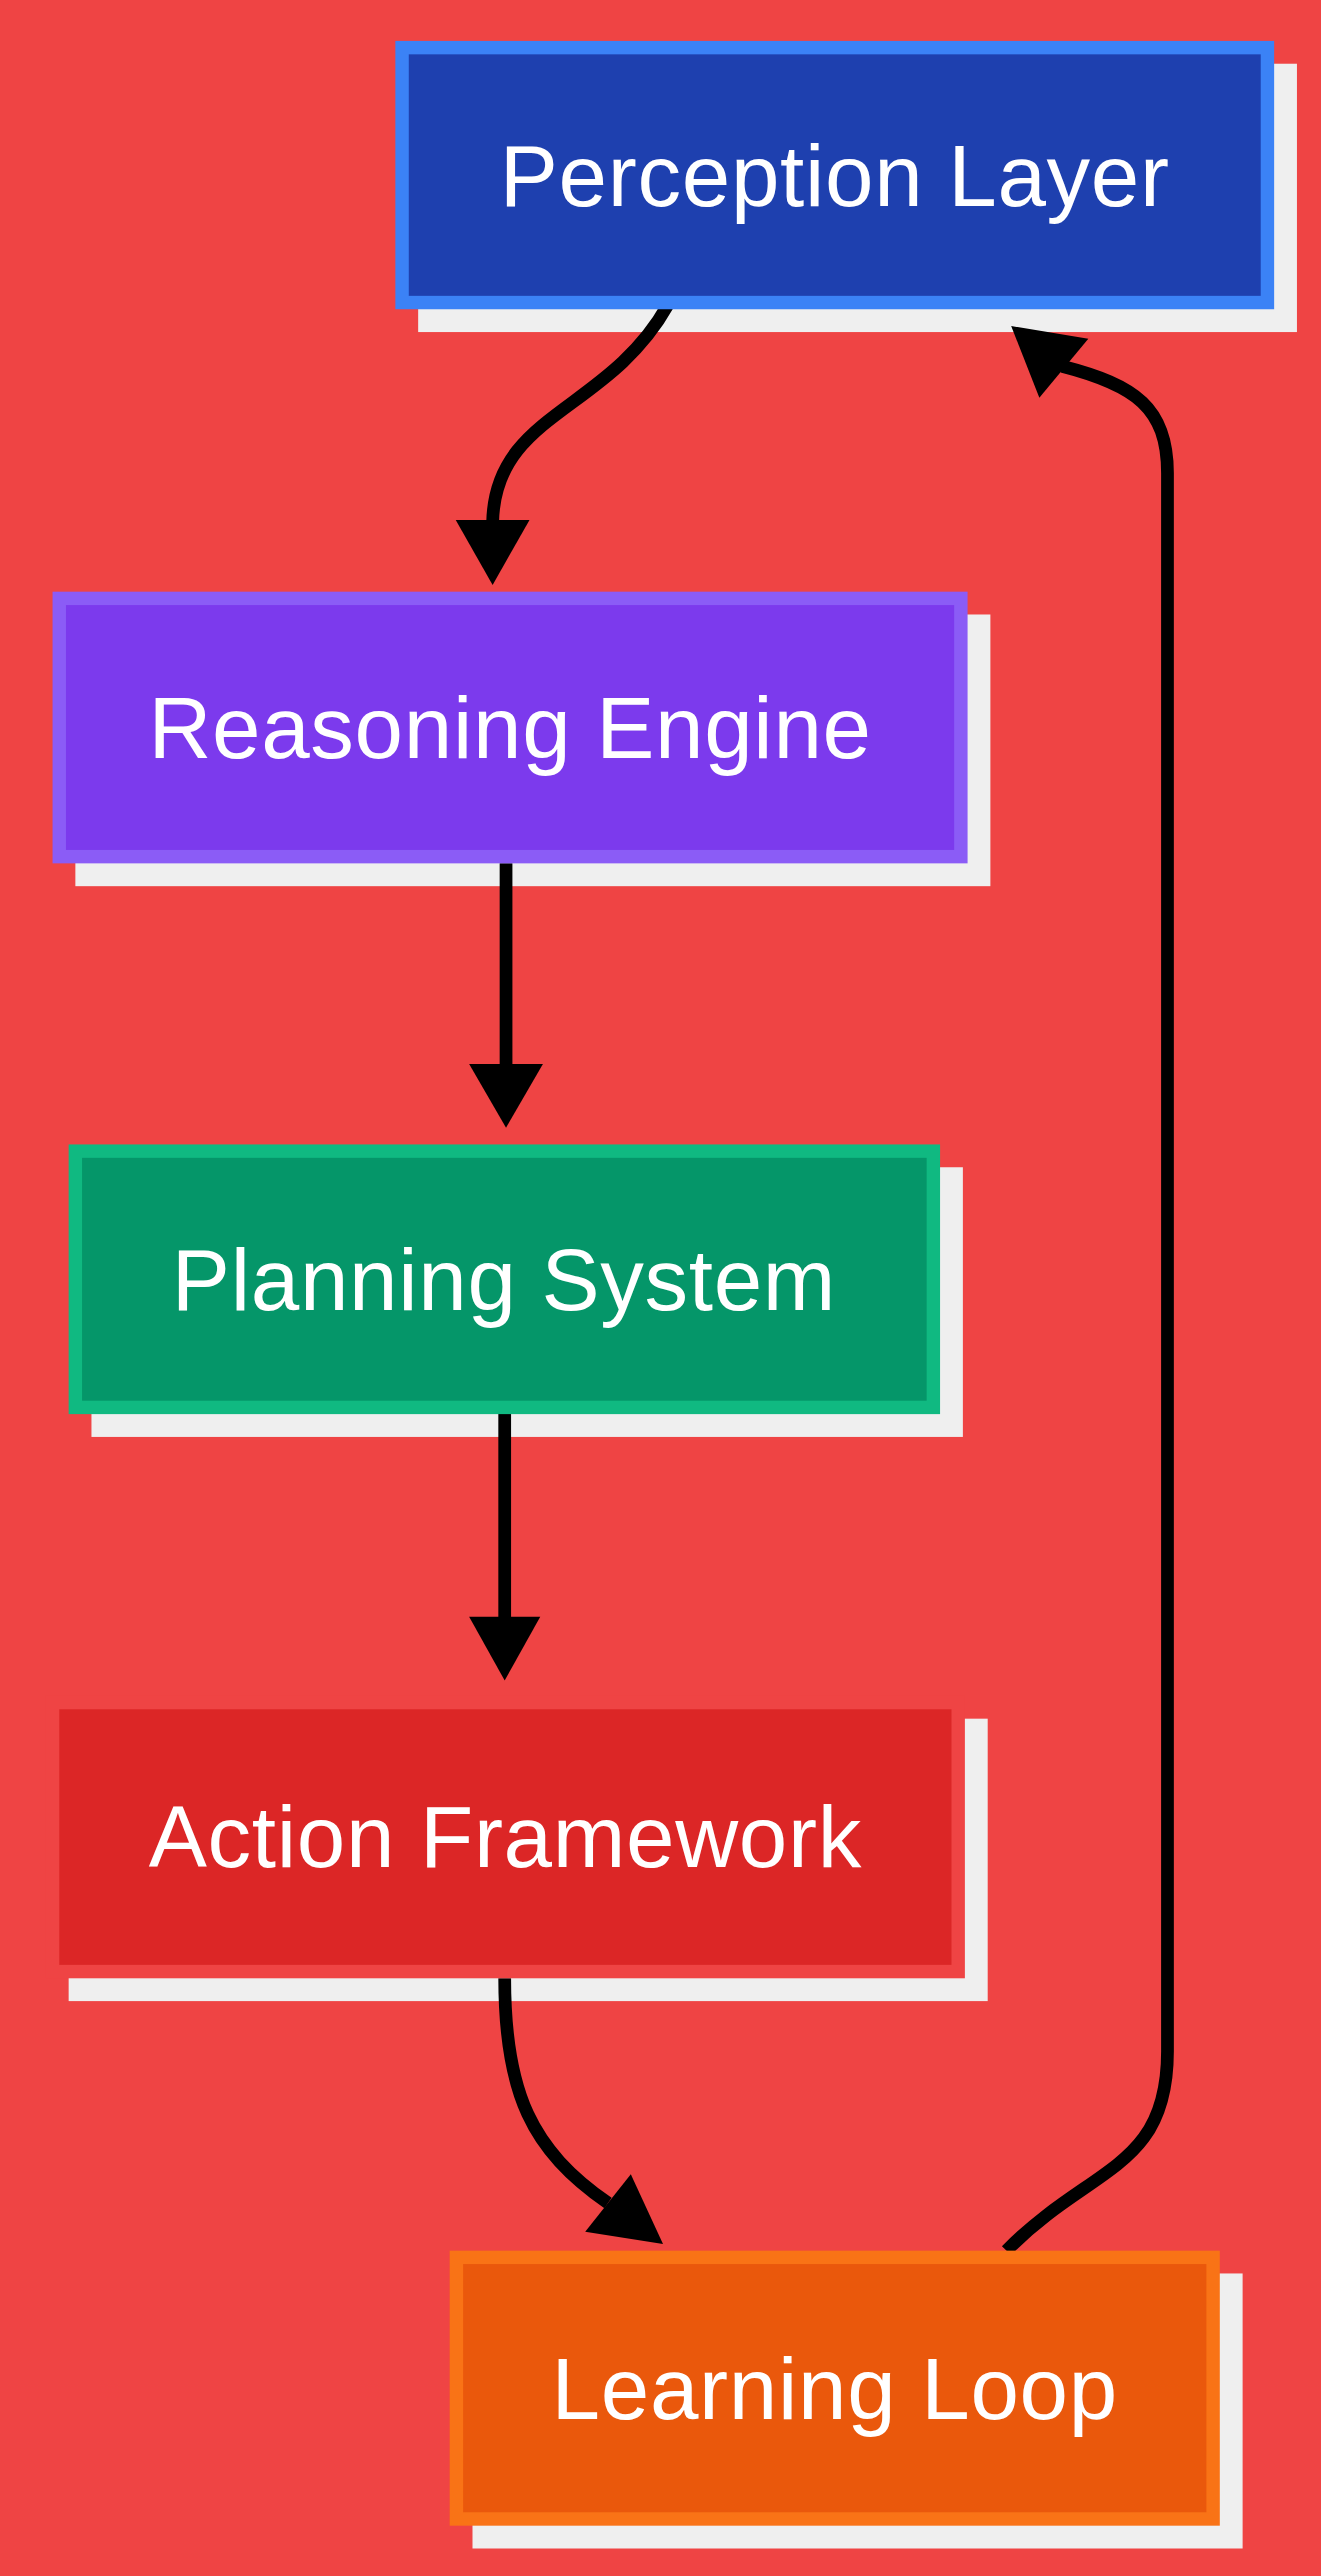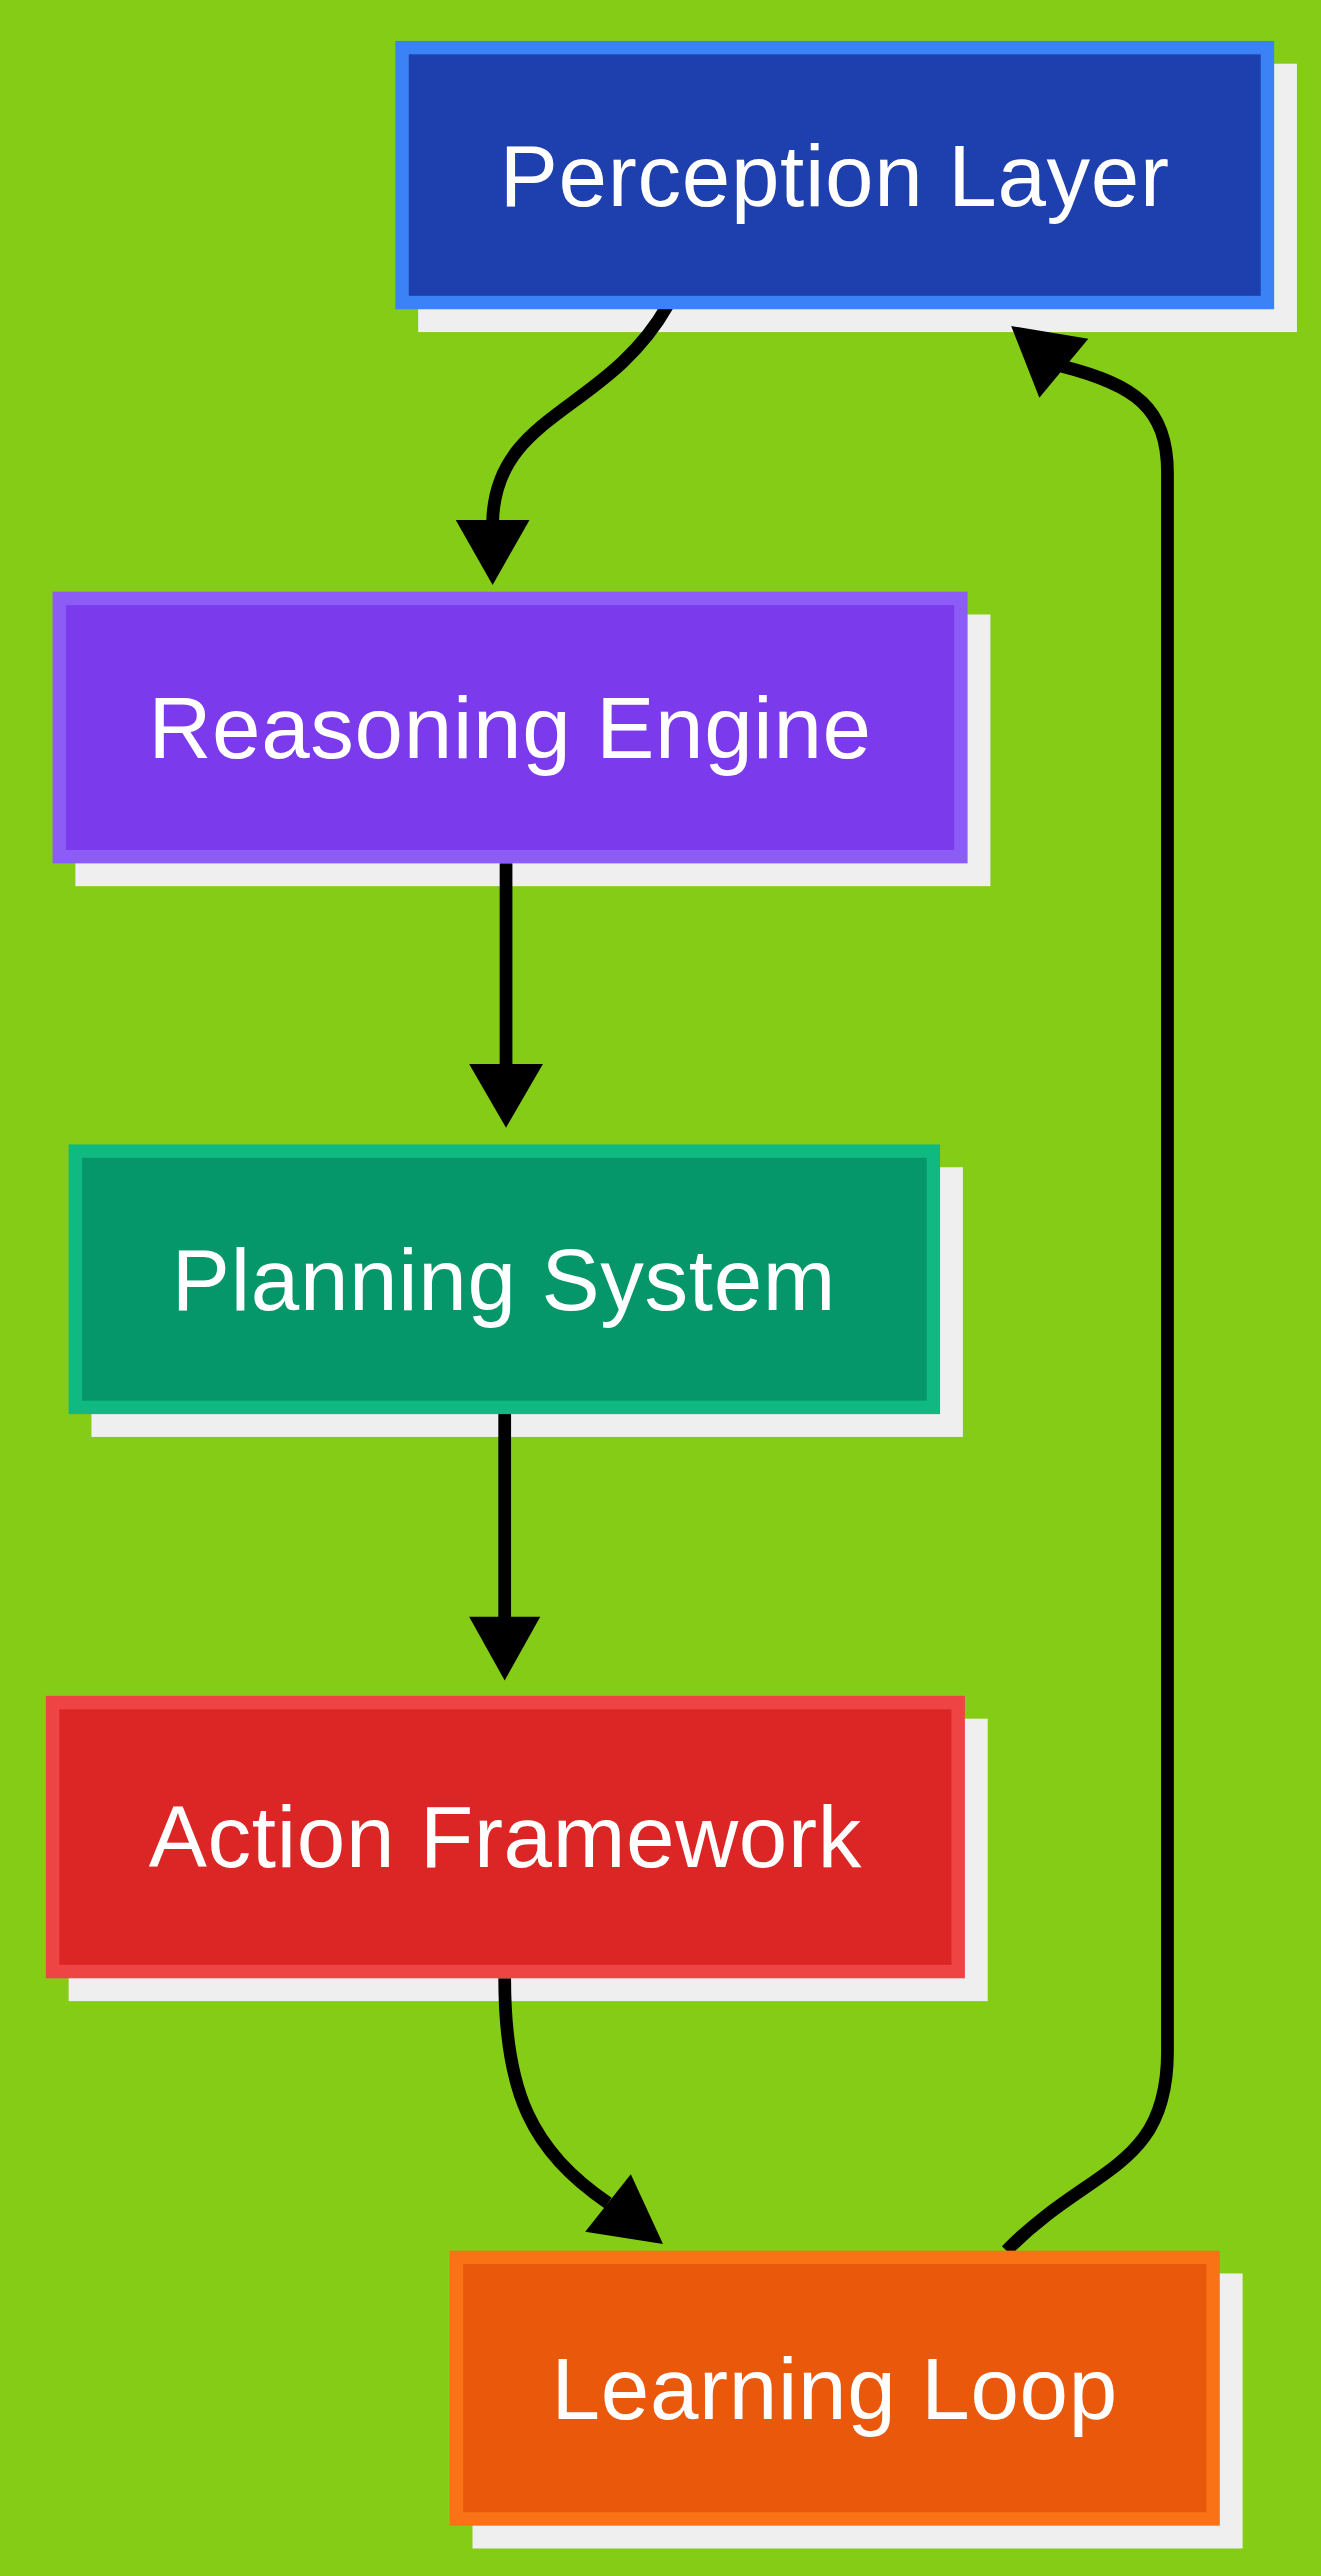--- a/index.html
+++ b/index.html
@@ -4,21 +4,21 @@
 <style>
   html, body {
     margin: 0;
     padding: 0;
     background: #ffffff;
   }
   .canvas {
     position: relative;
     width: 1322px;
     height: 2576px;
-    background: #84cc16;
+    background: #ef4444;
     overflow: hidden;
   }
   .flowchart {
     display: block;
     width: 1322px;
     height: 2576px;
   }
   .node-label {
     font-family: "Liberation Sans", "DejaVu Sans", sans-serif;
     font-size: 130px;

